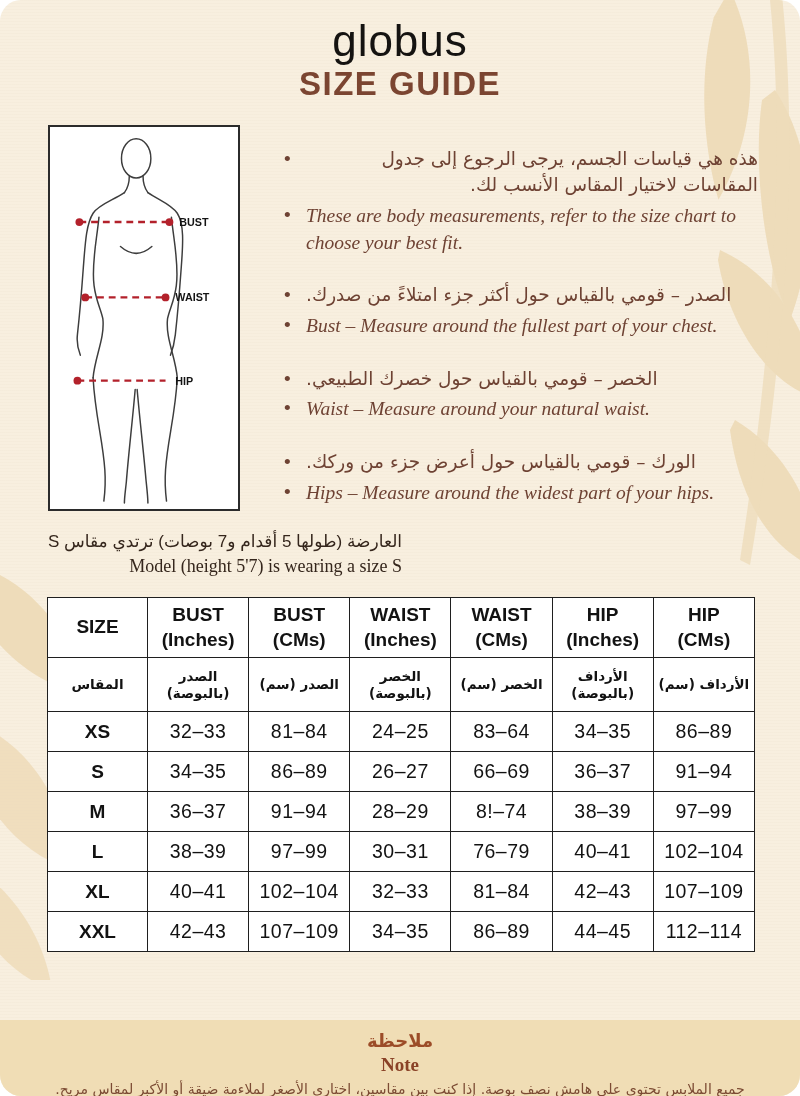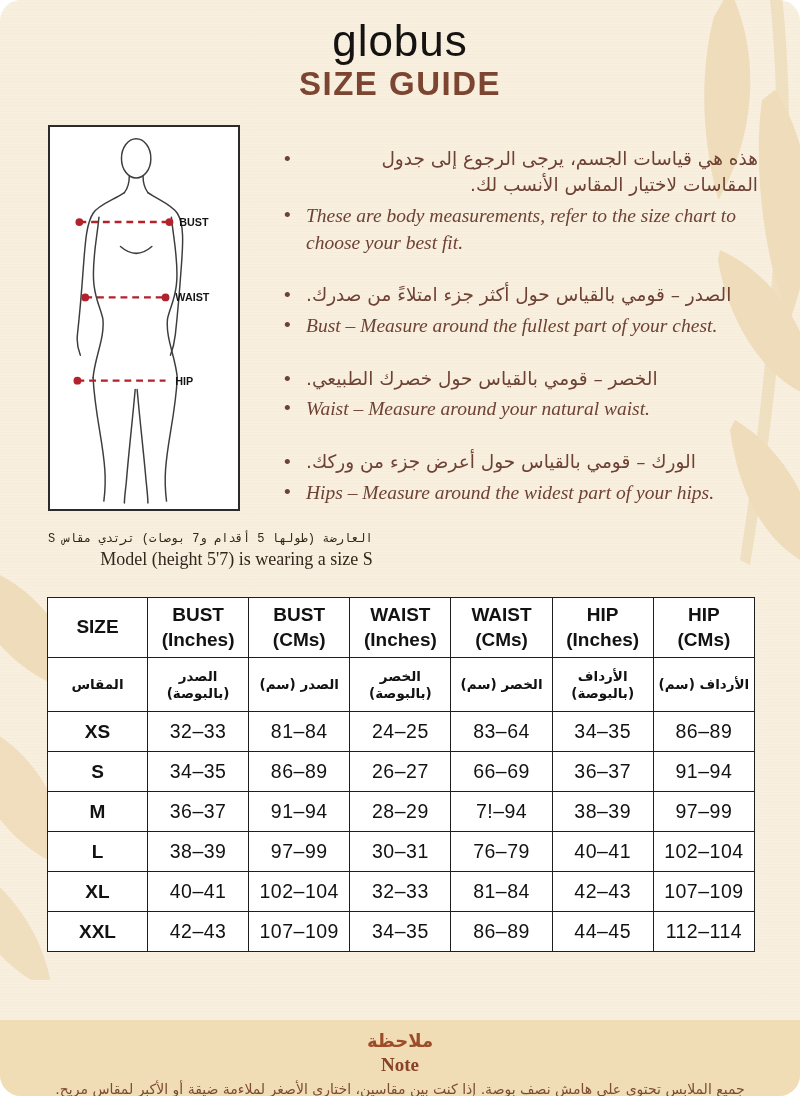--- a/index.html
+++ b/index.html
@@ -32,21 +32,21 @@
   
   .bullets{position:absolute;left:284px;top:146px;width:474px;list-style:none;margin:0;padding:0;}
   .group{margin-bottom:26px;}
   .b-line{display:flex;align-items:flex-start;margin-bottom:4px;}
   .dot{flex:0 0 22px;font-size:19px;line-height:1.35;color:#6e4233;}
   .b-ar{font-family:"DejaVu Sans",sans-serif;font-size:18.5px;line-height:1.4;color:#6e4233;}
   .b-en{font-family:"Liberation Serif",serif;font-size:19.5px;line-height:1.4;color:#6e4233;font-style:italic;}
 
   
   .model-block{position:absolute;left:48px;top:531px;}
-  .model-ar{font-family:Liberation Mono, monospace;font-size:12px;line-height:1.35;color:#35261c;}
+  .model-ar{font-family:Liberation Sans, sans-serif;font-size:17px;line-height:1.35;color:#35261c;}
   .model-en{font-family:"Liberation Serif",serif;font-size:18px;line-height:1.35;color:#35261c;text-align:right;}
 
   
   .size-table{
     position:absolute;left:47px;top:597px;width:708px;
     border-collapse:collapse;table-layout:fixed;background:#ffffff;
   }
   .size-table col.c-size{width:100px;}
   .size-table th,.size-table td{
     border:1.5px solid #1f1f1f;text-align:center;vertical-align:middle;
@@ -236,21 +236,21 @@
           <td>26–27</td>
           <td>66–69</td>
           <td>36–37</td>
           <td>91–94</td>
         </tr>
         <tr>
           <th>M</th>
           <td>36–37</td>
           <td>91–94</td>
           <td>28–29</td>
-          <td>7!–94</td>
+          <td>8!–74</td>
           <td>38–39</td>
           <td>97–99</td>
         </tr>
         <tr>
           <th>L</th>
           <td>38–39</td>
           <td>97–99</td>
           <td>30–31</td>
           <td>76–79</td>
           <td>40–41</td>

